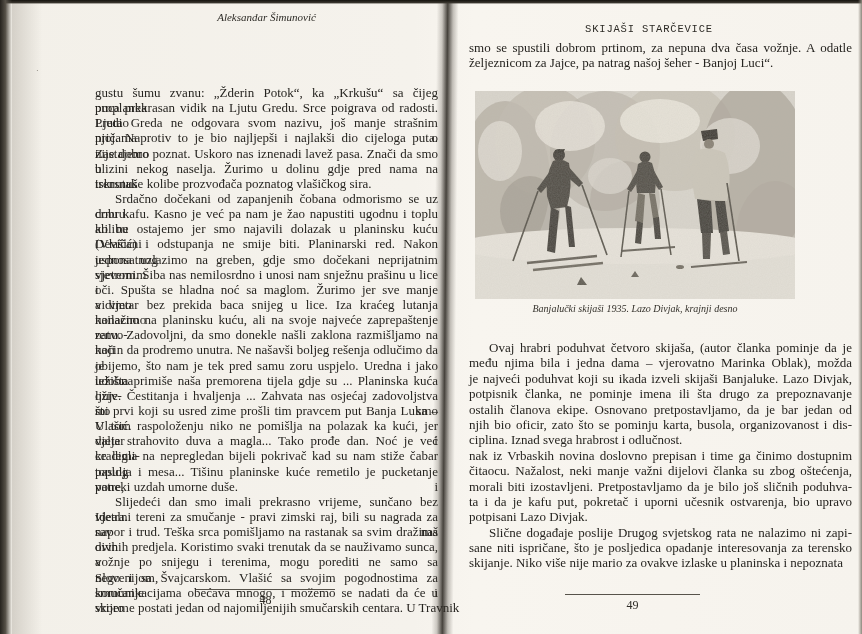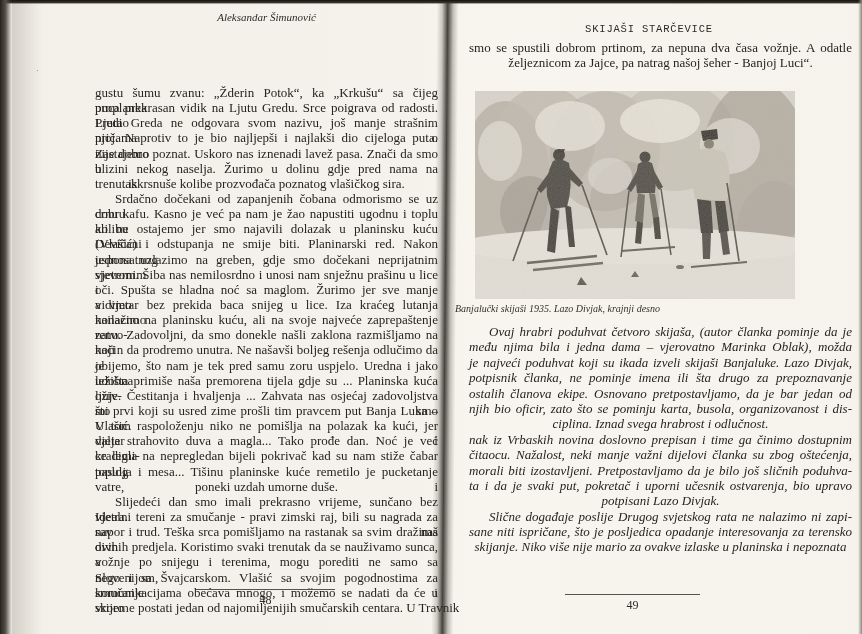--- a/index.html
+++ b/index.html
@@ -23,30 +23,30 @@
 
   
   .running-head { position:absolute; text-align:center; color:#2c2a25; }
   .head-left { left:95px; width:343px; top:11px; font-style:italic; font-size:11px;text-align:center; }
   .head-right { left:460px; width:378px; top:23px; font-size:10.5px; letter-spacing:0.8px;font-family:Liberation Mono, monospace; }
 
   
   .textblock { position:absolute; color:#262420; font-size:13px; }
   .tb-left  { left:95px;  top:37px; width:343px;margin-top:48px; }
   .tb-right-top { left:469px; top:40px; width:383px; }
-  .tb-right-bottom { left:469px; top:324px; width:383px;font-style:italic; }
-  .line { display:block; width:100%; height:15.15px; line-height:15.15px; white-space:nowrap; overflow:visible;text-align:center; }
+  .tb-right-bottom { left:469px; top:340px; width:383px; }
+  .line { display:block; width:100%; height:15.15px; line-height:15.15px; white-space:nowrap; overflow:visible; }
   .tb-right-top .line, .tb-right-bottom .line { height:15.4px; line-height:15.4px; }
   .line.j { white-space:normal; text-align:justify; text-align-last:justify; }
   .line.ind { text-indent:20px; }
 
   
   .photo { position:absolute; left:475px; top:91px; width:320px; height:208px; }
   .photo svg { display:block; width:100%; height:100%; }
-  .caption { position:absolute; left:455px; top:303px; width:360px; text-align:left;
+  .caption { position:absolute; left:455px; top:303px; width:360px; text-align:center;
     font-style:italic; font-size:10px; color:#33302a; }
 
   
   .foot-rule { position:absolute; height:1px; background:#57534b; }
   .rule-left { left:196px; top:589px; width:139px; }
   .rule-right { left:565px; top:594px; width:135px; }
   .page-num { position:absolute; text-align:center; font-size:12px; color:#2c2a25; }
   .num-left { left:196px; width:139px; top:593px; }
   .num-right { left:565px; width:135px; top:598px; }
 
@@ -190,21 +190,21 @@
       <div class="line j ind">Ovaj hrabri poduhvat četvoro skijaša, (autor članka pominje da je</div>
       <div class="line j">među njima bila i jedna dama – vjerovatno Marinka Oblak), možda</div>
       <div class="line j">je najveći poduhvat koji su ikada izveli skijaši Banjaluke. Lazo Divjak,</div>
       <div class="line j">potpisnik članka, ne pominje imena ili šta drugo za prepoznavanje</div>
       <div class="line j">ostalih članova ekipe. Osnovano pretpostavljamo, da je bar jedan od</div>
       <div class="line j">njih bio oficir, zato što se pominju karta, busola, organizovanost i dis-</div>
       <div class="line">ciplina. Iznad svega hrabrost i odlučnost.</div>
       <div class="line j">nak iz Vrbaskih novina doslovno prepisan i time ga činimo dostupnim</div>
       <div class="line j">čitaocu. Nažalost, neki manje važni dijelovi članka su zbog oštećenja,</div>
       <div class="line j">morali biti izostavljeni. Pretpostavljamo da je bilo još sličnih poduhva-</div>
-      <div class="line j">ta i da je svaki put, pokretač i uporni učesnik ostvarenja, bio upravo</div>
+      <div class="line j">ta i da je kafu put, pokretač i uporni učesnik ostvarenja, bio upravo</div>
       <div class="line">potpisani Lazo Divjak.</div>
       <div class="line j ind">Slične događaje poslije Drugog svjetskog rata ne nalazimo ni zapi-</div>
       <div class="line j">sane niti ispričane, što je posljedica opadanje interesovanja za terensko</div>
       <div class="line">skijanje. Niko više nije mario za ovakve izlaske u planinska i nepoznata</div>
     </div>
 
   <div class="foot-rule rule-right"></div>
   <div class="page-num num-right">49</div>
 
   <div class="page-shade-l"></div>

